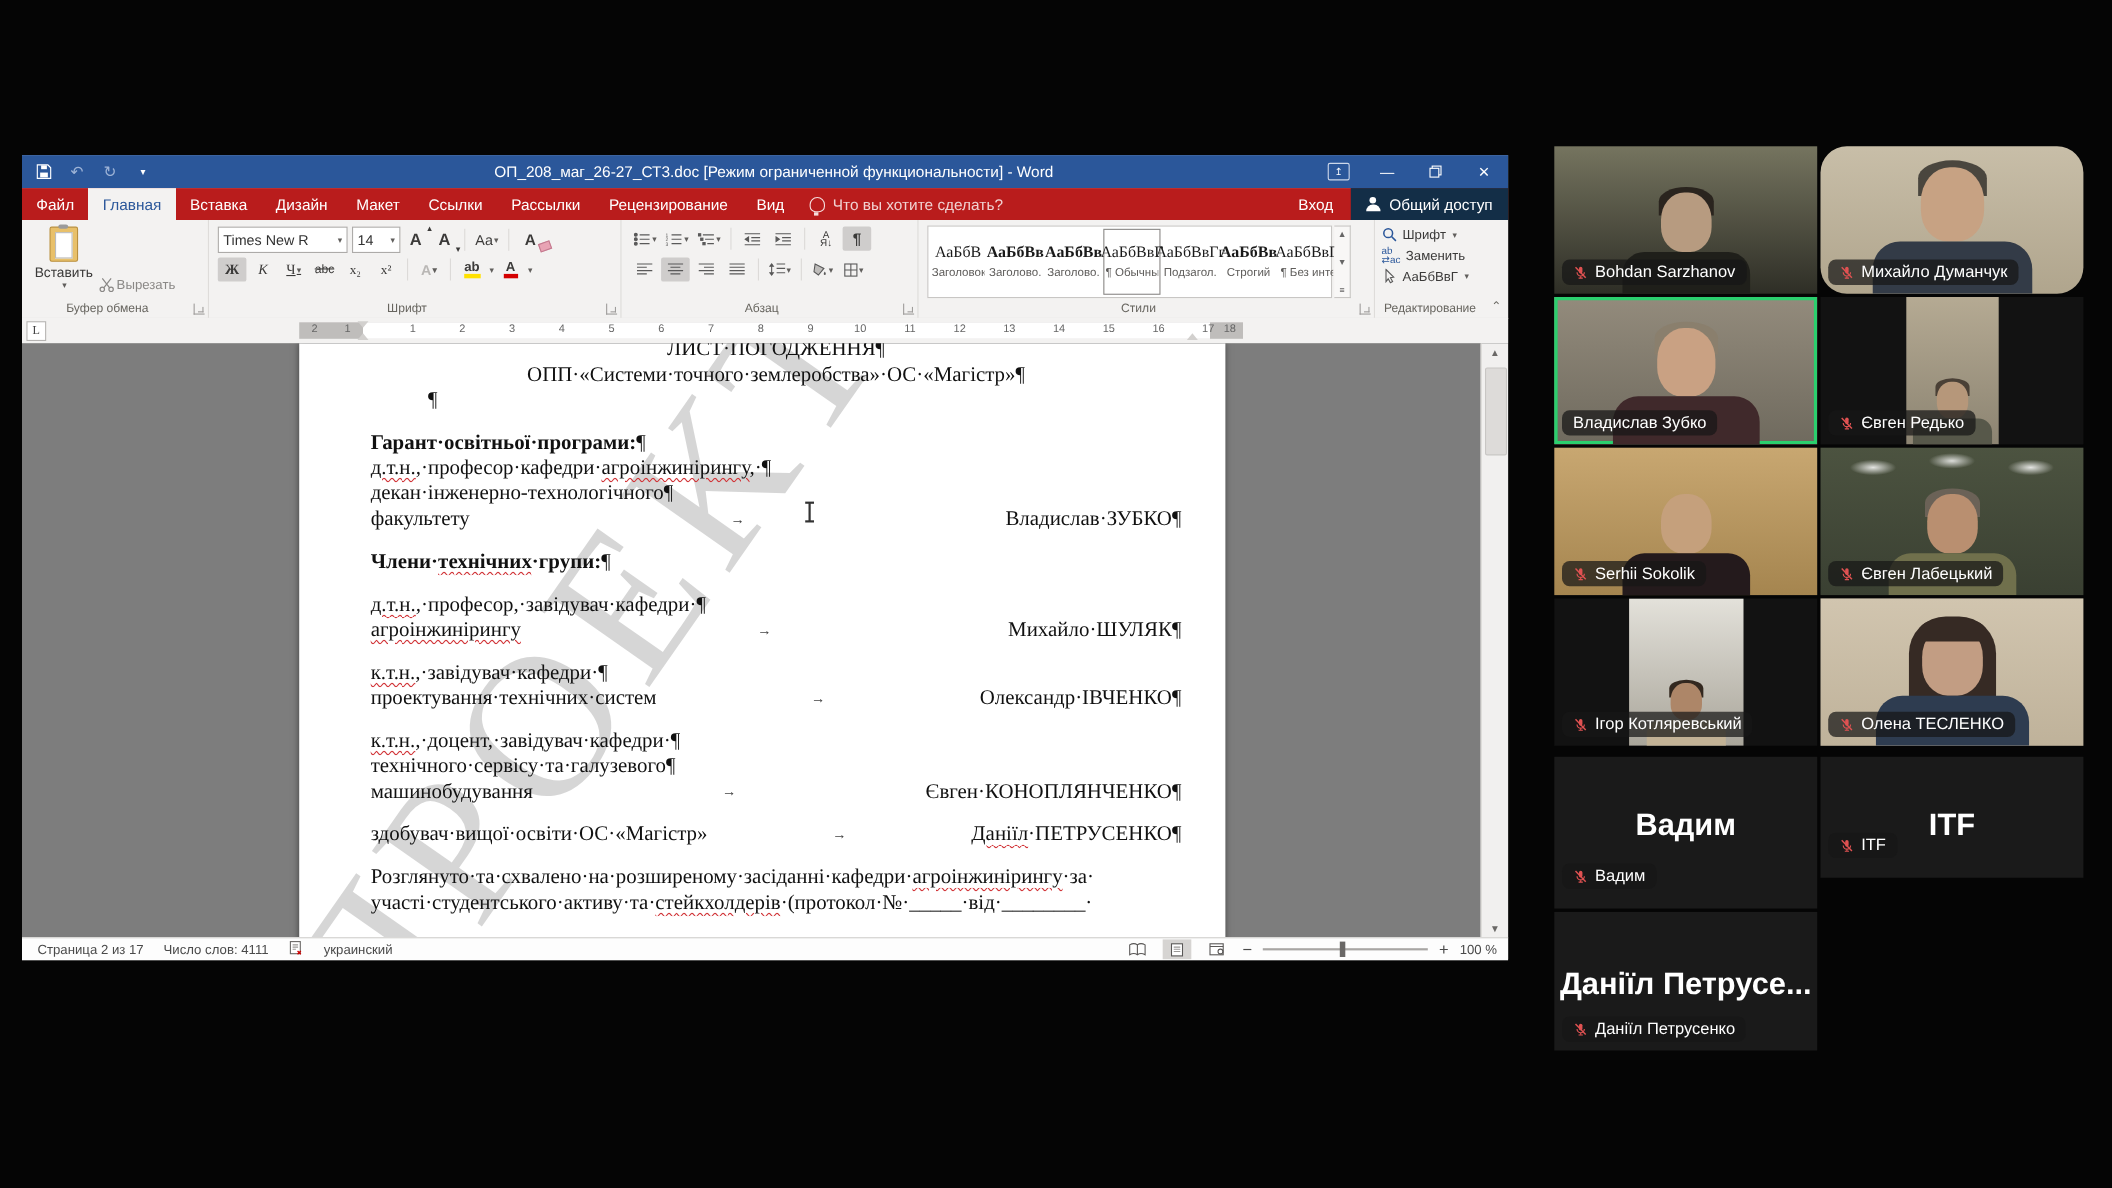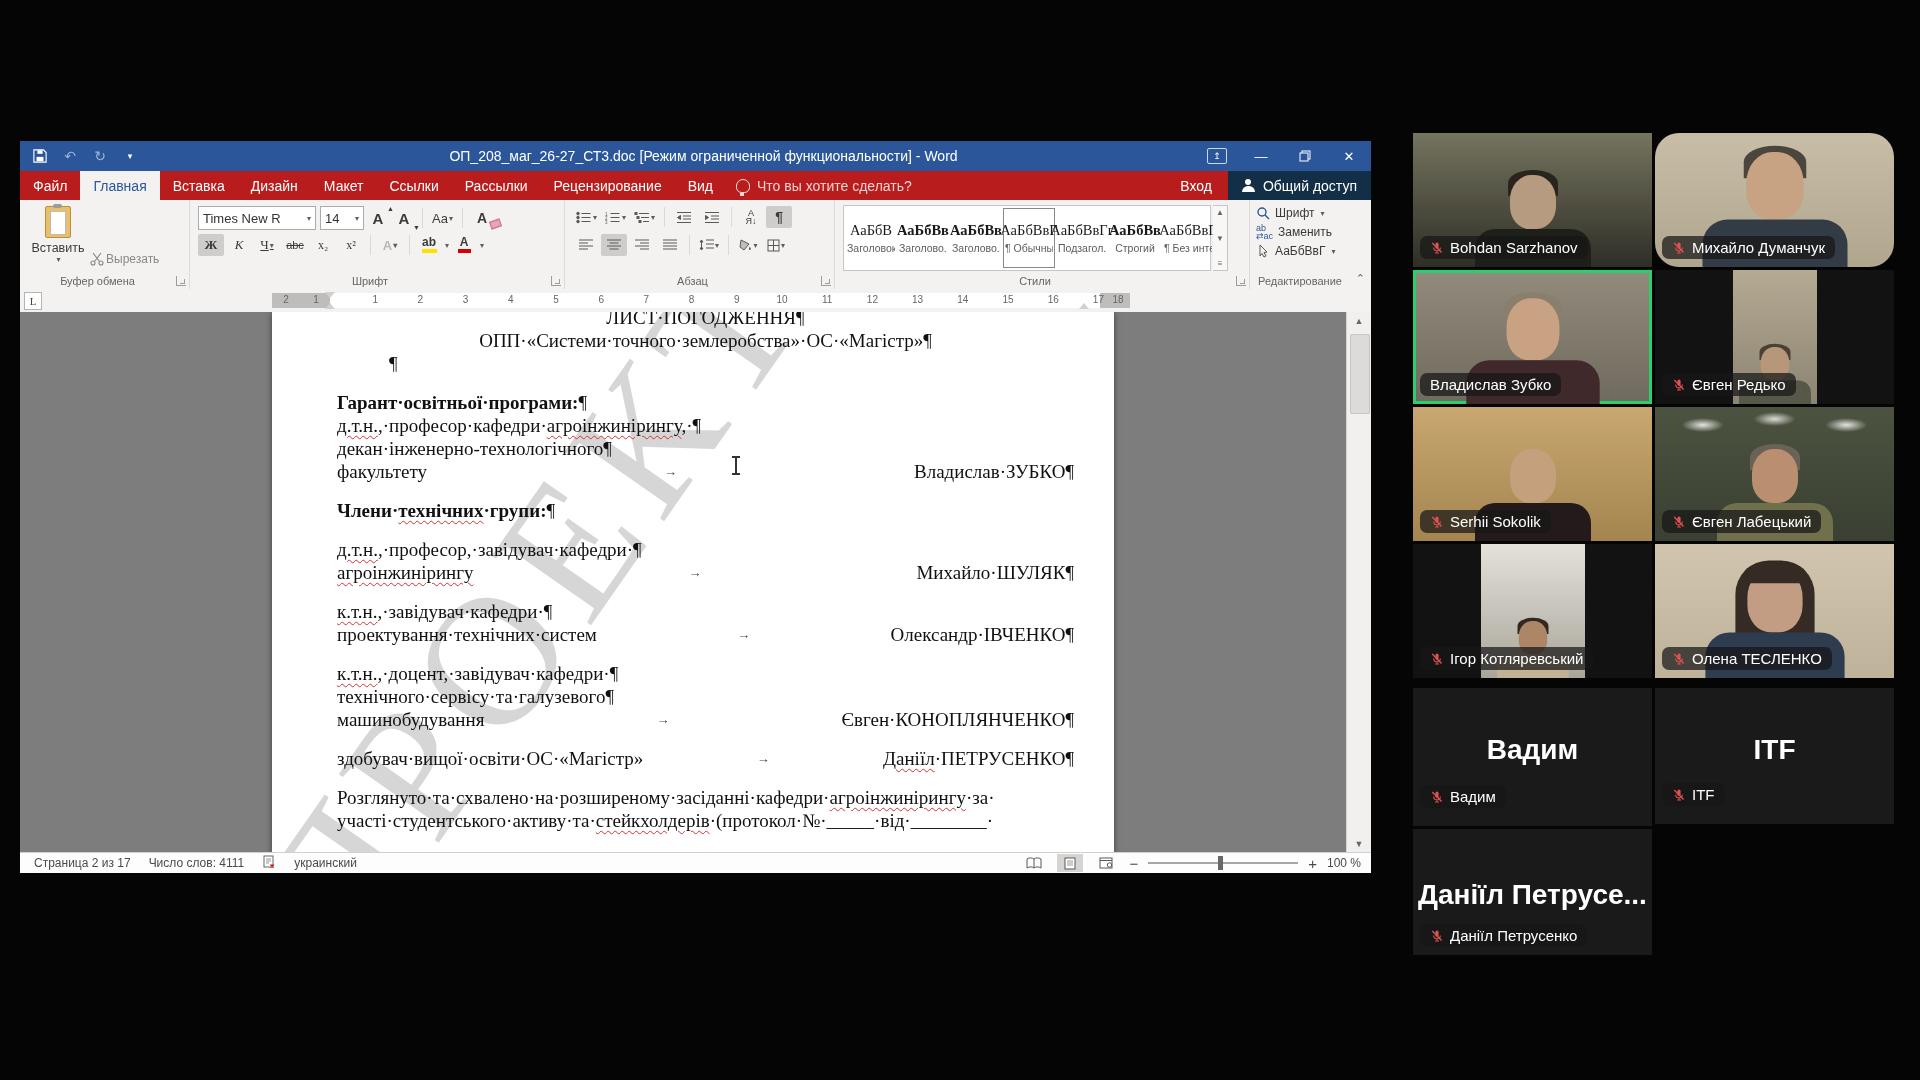--- a/index.html
+++ b/index.html
@@ -791,21 +791,21 @@
                   <path d="M4.2 7.5a3.8 3.8 0 0 0 7.6 0" fill="none" stroke-width="1.2"></path>
                   <line x1="8" y1="11.6" x2="8" y2="13.4" stroke-width="1.2"></line>
                   <line x1="5.8" y1="13.6" x2="10.2" y2="13.6" stroke-width="1.2"></line>
                   <line x1="2.6" y1="2.2" x2="13.2" y2="13.2" stroke-width="1.5"></line>
                 </g>
               </svg>
             </span>
             <span>Вадим</span>
           </div>
         </div>
-        <div class="tile text high" style="height: 136px;">
+        <div class="tile text high" style="height: 110px;">
           <div class="bigname">ITF</div>
           <div class="pill">
             <span style="display: flex;">
               <svg viewBox="0 0 16 16" width="14" height="14">
                 <g fill="#e05252" stroke="#e05252">
                   <rect x="6.2" y="1.8" width="3.6" height="7" rx="1.8" stroke="none"></rect>
                   <path d="M4.2 7.5a3.8 3.8 0 0 0 7.6 0" fill="none" stroke-width="1.2"></path>
                   <line x1="8" y1="11.6" x2="8" y2="13.4" stroke-width="1.2"></line>
                   <line x1="5.8" y1="13.6" x2="10.2" y2="13.6" stroke-width="1.2"></line>
                   <line x1="2.6" y1="2.2" x2="13.2" y2="13.2" stroke-width="1.5"></line>

